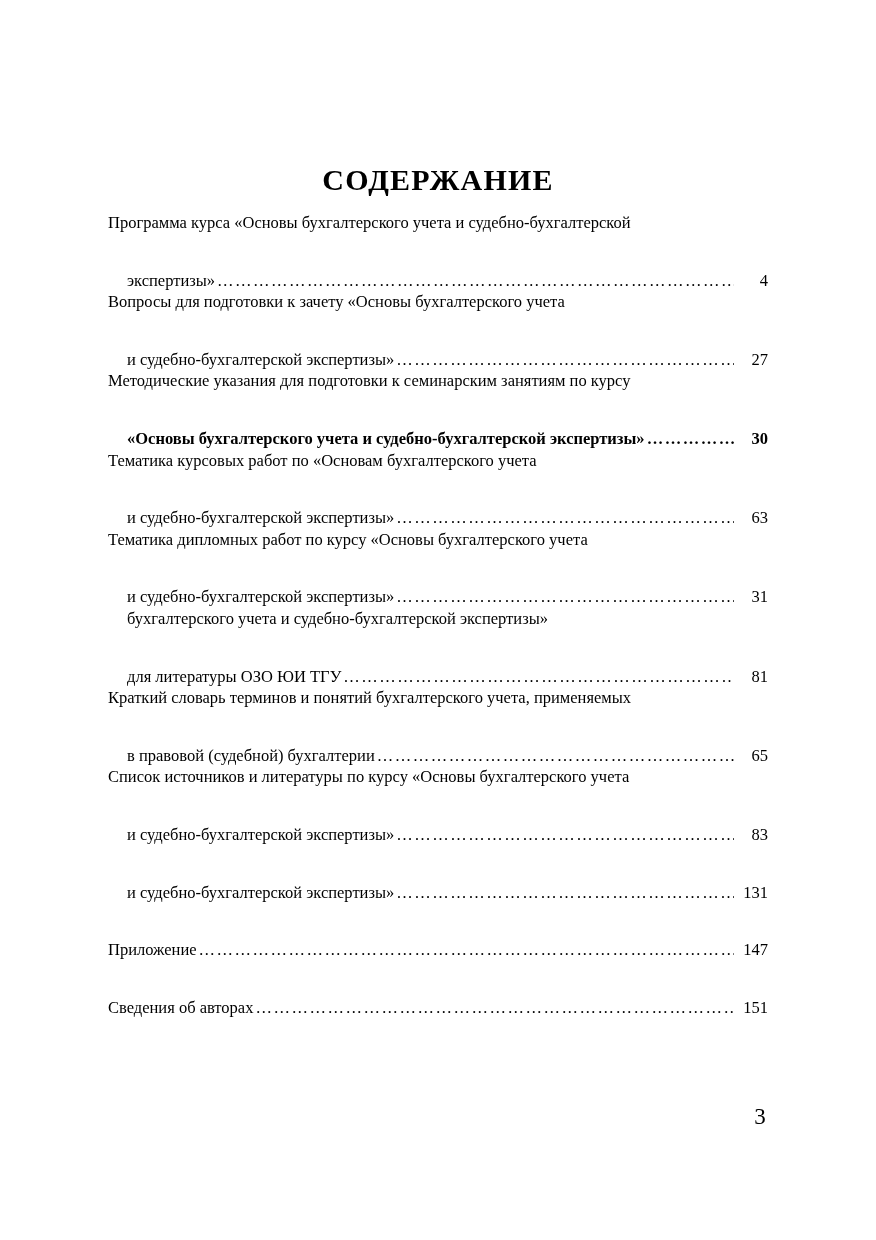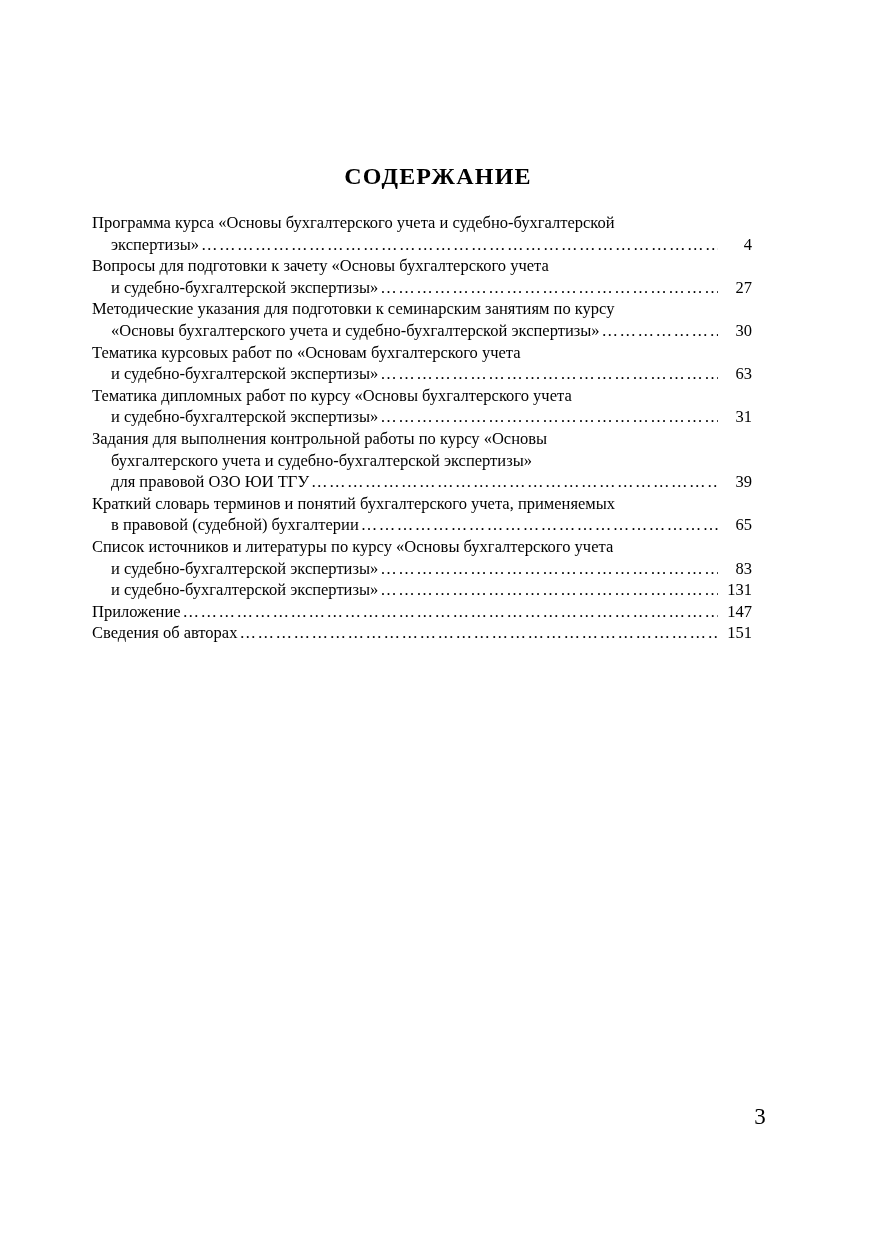--- a/index.html
+++ b/index.html
@@ -21,27 +21,27 @@
     top: 0;
     width: 876px;
     height: 1240px;
   }
   .toc-title {
     position: absolute;
     left: 0;
     top: 163px;
     width: 876px;
     text-align: center;
-    font-size: 24px;
+    font-size: 30px;
     font-weight: bold;
     letter-spacing: 1.2px;
   }
   .toc-list {
     position: absolute;
-    left: 92px;
+    left: 108px;
     top: 212px;
     width: 660px;
   }
   .toc-entry {
     font-size: 16.5px;
     line-height: 21.6px;
     margin: 0;
     padding: 0;
   }
   .toc-line {
@@ -51,20 +51,21 @@
   .toc-line.indent {
     padding-left: 19px;
   }
   .entry-row {
     display: flex;
     align-items: baseline;
     white-space: nowrap;
   }
   .entry-row .txt {
     flex: 0 0 auto;
+    margin-top: 36px;
   }
   .entry-row .leader {
     flex: 1 1 auto;
     overflow: hidden;
     white-space: nowrap;
     letter-spacing: 1.5px;
     padding: 0 2px;
     font-size: 16.5px;
   }
   .entry-row .pg {
@@ -105,21 +106,21 @@
       <div class="toc-entry">
         <div class="toc-line">Вопросы для подготовки к зачету «Основы бухгалтерского учета</div>
         <div class="entry-row indent" style="padding-left: 19px;">
           <span class="txt">и судебно-бухгалтерской экспертизы»</span>
           <span class="leader">…………………………………………………………………………………………………………………………………………………………………………</span>
           <span class="pg">27</span>
         </div>
       </div>
       <div class="toc-entry">
         <div class="toc-line">Методические указания для подготовки к семинарским занятиям по курсу</div>
-        <div class="entry-row indent" style="padding-left: 19px;">
+        <div class="entry-row indent" style="padding-left: 19px; font-weight: bold;">
           <span class="txt">«Основы бухгалтерского учета и судебно-бухгалтерской экспертизы»</span>
           <span class="leader">…………………………………………………………………………………………………………………………………………………………………………</span>
           <span class="pg">30</span>
         </div>
       </div>
       <div class="toc-entry">
         <div class="toc-line">Тематика курсовых работ по «Основам бухгалтерского учета</div>
         <div class="entry-row indent" style="padding-left: 19px;">
           <span class="txt">и судебно-бухгалтерской экспертизы»</span>
           <span class="leader">…………………………………………………………………………………………………………………………………………………………………………</span>
@@ -128,26 +129,25 @@
       </div>
       <div class="toc-entry">
         <div class="toc-line">Тематика дипломных работ по курсу «Основы бухгалтерского учета</div>
         <div class="entry-row indent" style="padding-left: 19px;">
           <span class="txt">и судебно-бухгалтерской экспертизы»</span>
           <span class="leader">…………………………………………………………………………………………………………………………………………………………………………</span>
           <span class="pg">31</span>
         </div>
       </div>
       <div class="toc-entry">
-        <div class="toc-line">Задания для выполнения контрольной работы по курсу «Основы</div>
         <div class="toc-line indent">бухгалтерского учета и судебно-бухгалтерской экспертизы»</div>
         <div class="entry-row indent" style="padding-left: 19px;">
-          <span class="txt">для правовой ОЗО ЮИ ТГУ</span>
+          <span class="txt">для литературы ОЗО ЮИ ТГУ</span>
           <span class="leader">…………………………………………………………………………………………………………………………………………………………………………</span>
-          <span class="pg">39</span>
+          <span class="pg">81</span>
         </div>
       </div>
       <div class="toc-entry">
         <div class="toc-line">Краткий словарь терминов и понятий бухгалтерского учета, применяемых</div>
         <div class="entry-row indent" style="padding-left: 19px;">
           <span class="txt">в правовой (судебной) бухгалтерии</span>
           <span class="leader">…………………………………………………………………………………………………………………………………………………………………………</span>
           <span class="pg">65</span>
         </div>
       </div>

